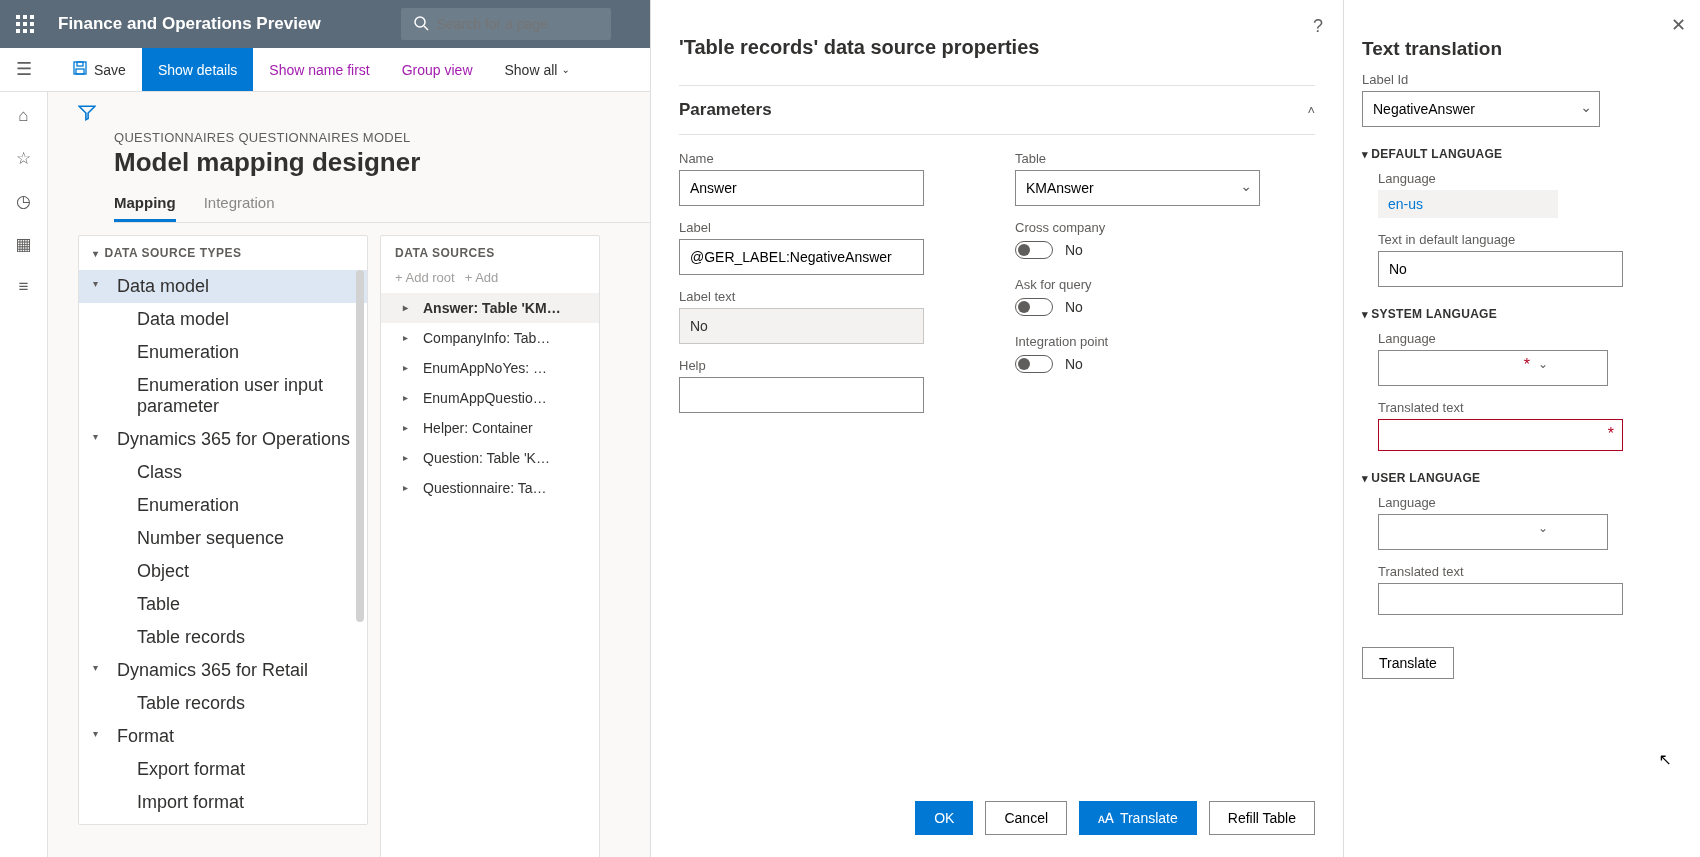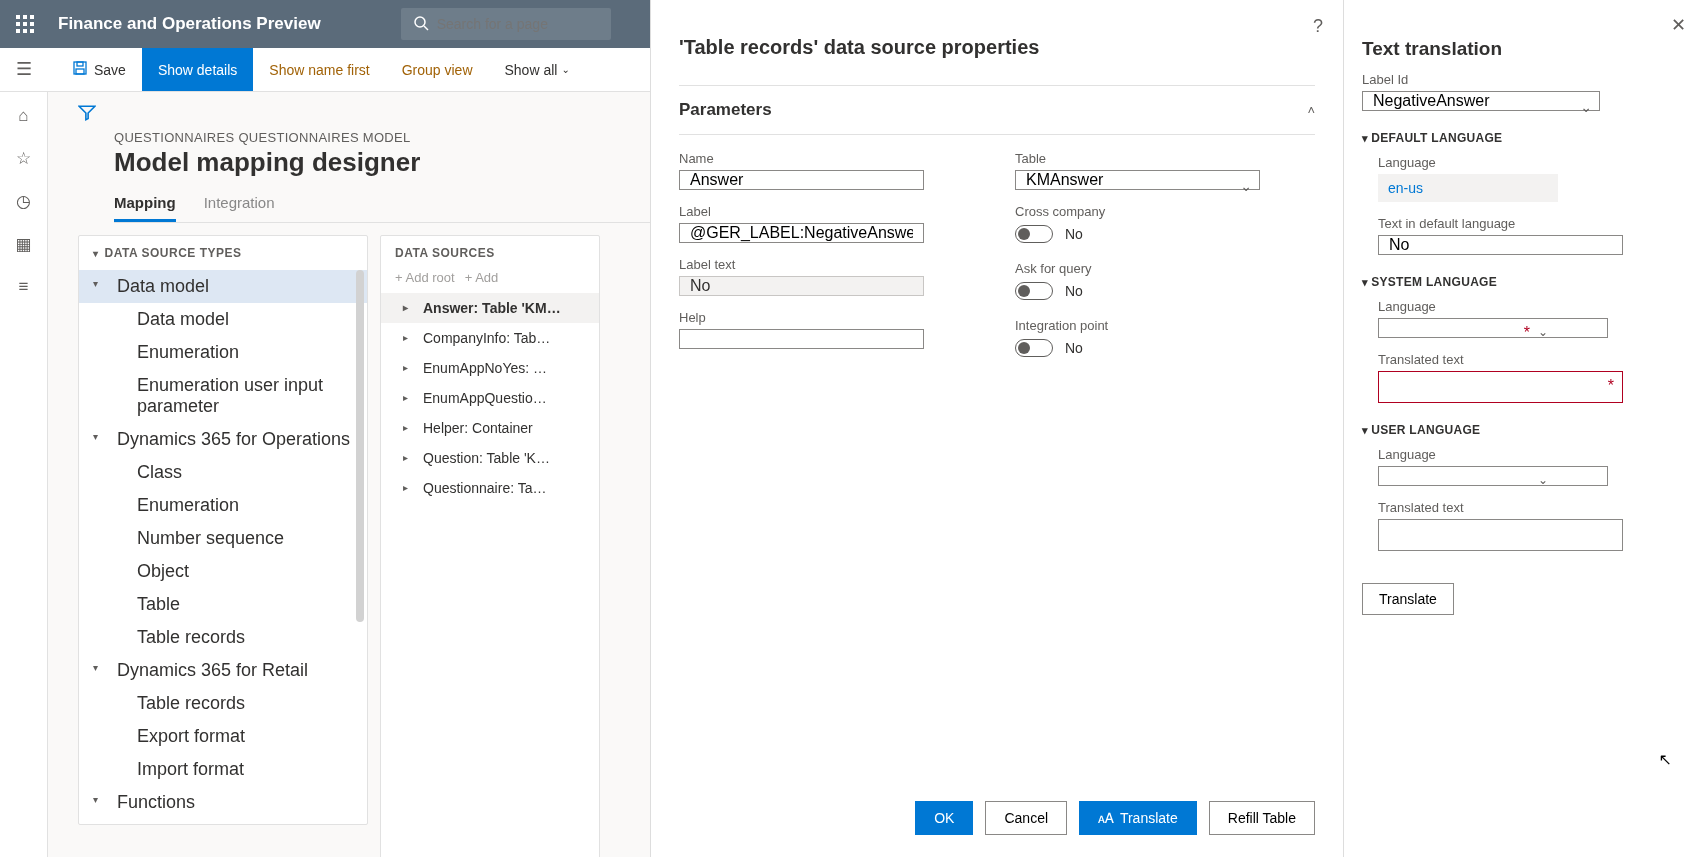--- a/index.html
+++ b/index.html
@@ -10,21 +10,21 @@
 .app-grid { display: grid; grid-template-columns: repeat(3,4px); grid-template-rows: repeat(3,4px); gap: 3px; margin-right: 24px; }
 .app-grid span { background: #fff; width: 4px; height: 4px; }
 .app-title { font-size: 17px; font-weight: 600; }
 .search-box { margin-left: 80px; background: #6e7d8a; height: 32px; width: 210px; display: flex; align-items: center; padding: 0 12px; border-radius: 2px; }
 .search-box input { background: transparent; border: none; color: #eee; outline: none; width: 100%; font-size: 14px; }
 .search-box .s-icon { margin-right: 8px; }
 
 
 .actionbar { height: 44px; border-bottom: 1px solid #e1e1e1; display: flex; align-items: center; padding-left: 56px; }
 .hamburger { position: absolute; left: 16px; top: 58px; font-size: 18px; color: #605e5c; }
-.act-btn { padding: 0 16px; height: 100%; display: flex; align-items: center; color: #a16207; cursor: pointer; font-size: 14px; }
+.act-btn { padding: 0 16px; height: 100%; display: flex; align-items: center; color: #a21caf; cursor: pointer; font-size: 14px; }
 .act-btn.primary { background: #0078d4; color: #fff; }
 .act-btn.normal { color: #323130; }
 .save-icon { margin-right: 6px; color: #0078d4; }
 .chev { margin-left: 4px; font-size: 10px; }
 
 
 .leftrail { position: absolute; left: 0; top: 92px; width: 48px; bottom: 0; border-right: 1px solid #e1e1e1; display: flex; flex-direction: column; align-items: center; gap: 22px; padding-top: 14px; color: #605e5c; }
 .leftrail .ic { font-size: 17px; }
 
 
@@ -65,21 +65,21 @@
 .modal { position: absolute; top: 0; left: 650px; width: 693px; height: 857px; background: #fff; border-left: 1px solid #ddd; padding: 18px 28px; }
 .modal .help-icon { position: absolute; right: 20px; top: 16px; color: #605e5c; font-size: 18px; }
 .modal-title { font-size: 20px; font-weight: 600; margin: 18px 0 26px 0; }
 .section-hdr { display: flex; justify-content: space-between; align-items: center; border-top: 1px solid #e1e1e1; border-bottom: 1px solid #e1e1e1; padding: 14px 0; margin-bottom: 16px; }
 .section-hdr h3 { font-size: 17px; font-weight: 600; }
 .section-hdr .collapse { color: #605e5c; font-size: 13px; }
 .form-row { display: flex; gap: 36px; }
 .form-col { flex: 1; }
 .field { margin-bottom: 14px; }
 .field label { display: block; font-size: 13px; color: #605e5c; margin-bottom: 4px; }
-.field input[type=text], .field .ro { width: 245px; height: 20px; border: 1px solid #8a8886; padding: 0 10px; font-size: 16px; background:#fff; }
+.field input[type=text], .field .ro { width: 245px; height: 36px; border: 1px solid #8a8886; padding: 0 10px; font-size: 14px; background:#fff; }
 .field .ro { background: #f3f2f1; border: 1px solid #c8c6c4; display: flex; align-items: center; }
 .select-wrap { position: relative; width: 245px; }
 .select-wrap input { width: 100%; padding-right: 28px; }
 .select-wrap .dd { position: absolute; right: 8px; top: 8px; color: #605e5c; pointer-events:none; }
 .toggle-row { display: flex; align-items: center; gap: 12px; margin-bottom: 18px; }
 .toggle { width: 38px; height: 18px; border: 1px solid #605e5c; border-radius: 10px; position: relative; background: #fff; }
 .toggle::after { content:""; position:absolute; width: 12px; height: 12px; border-radius: 50%; background:#605e5c; left: 2px; top: 2px; }
 .toggle-label { font-size: 13px; color: #605e5c; display:block; margin-bottom: 6px; }
 
 .modal-footer { position: absolute; bottom: 22px; left: 0; right: 0; display: flex; gap: 12px; justify-content: flex-end; padding-right: 28px; }
@@ -199,20 +199,21 @@
           <div class="tree-item leaf" style="padding-left: 58px;"><span>Enumeration user input parameter</span></div>
           <div class="tree-item section expanded"><span class="caret"></span><span>Dynamics 365 for Operations</span></div>
           <div class="tree-item leaf" style="padding-left: 58px;"><span>Class</span></div>
           <div class="tree-item leaf" style="padding-left: 58px;"><span>Enumeration</span></div>
           <div class="tree-item leaf" style="padding-left: 58px;"><span>Number sequence</span></div>
           <div class="tree-item leaf" style="padding-left: 58px;"><span>Object</span></div>
           <div class="tree-item leaf" style="padding-left: 58px;"><span>Table</span></div>
           <div class="tree-item leaf" style="padding-left: 58px;"><span>Table records</span></div>
           <div class="tree-item section expanded"><span class="caret"></span><span>Dynamics 365 for Retail</span></div>
           <div class="tree-item leaf" style="padding-left: 58px;"><span>Table records</span></div>
+          <div class="tree-item section expanded"><span class="caret"></span><span>Format</span></div>
           <div class="tree-item leaf" style="padding-left: 58px;"><span>Export format</span></div>
           <div class="tree-item leaf" style="padding-left: 58px;"><span>Import format</span></div>
           <div class="tree-item section expanded"><span class="caret"></span><span>Functions</span></div>
           <div class="tree-item leaf" style="padding-left: 58px;"><span>Barcode</span></div>
         </div>
       <div class="vscroll"></div>
 
     </div>
 
     <div class="panel dsources">

